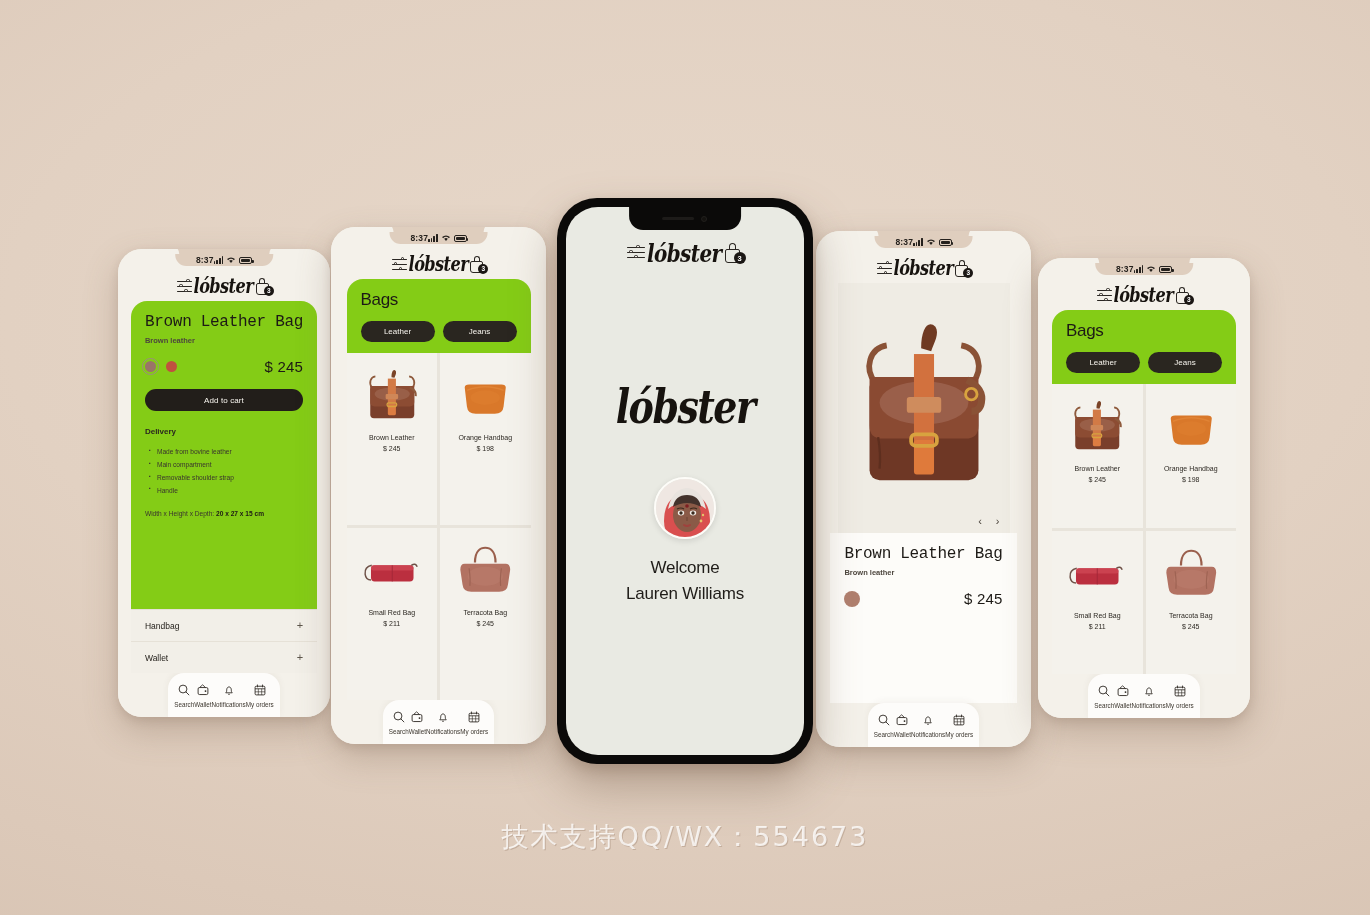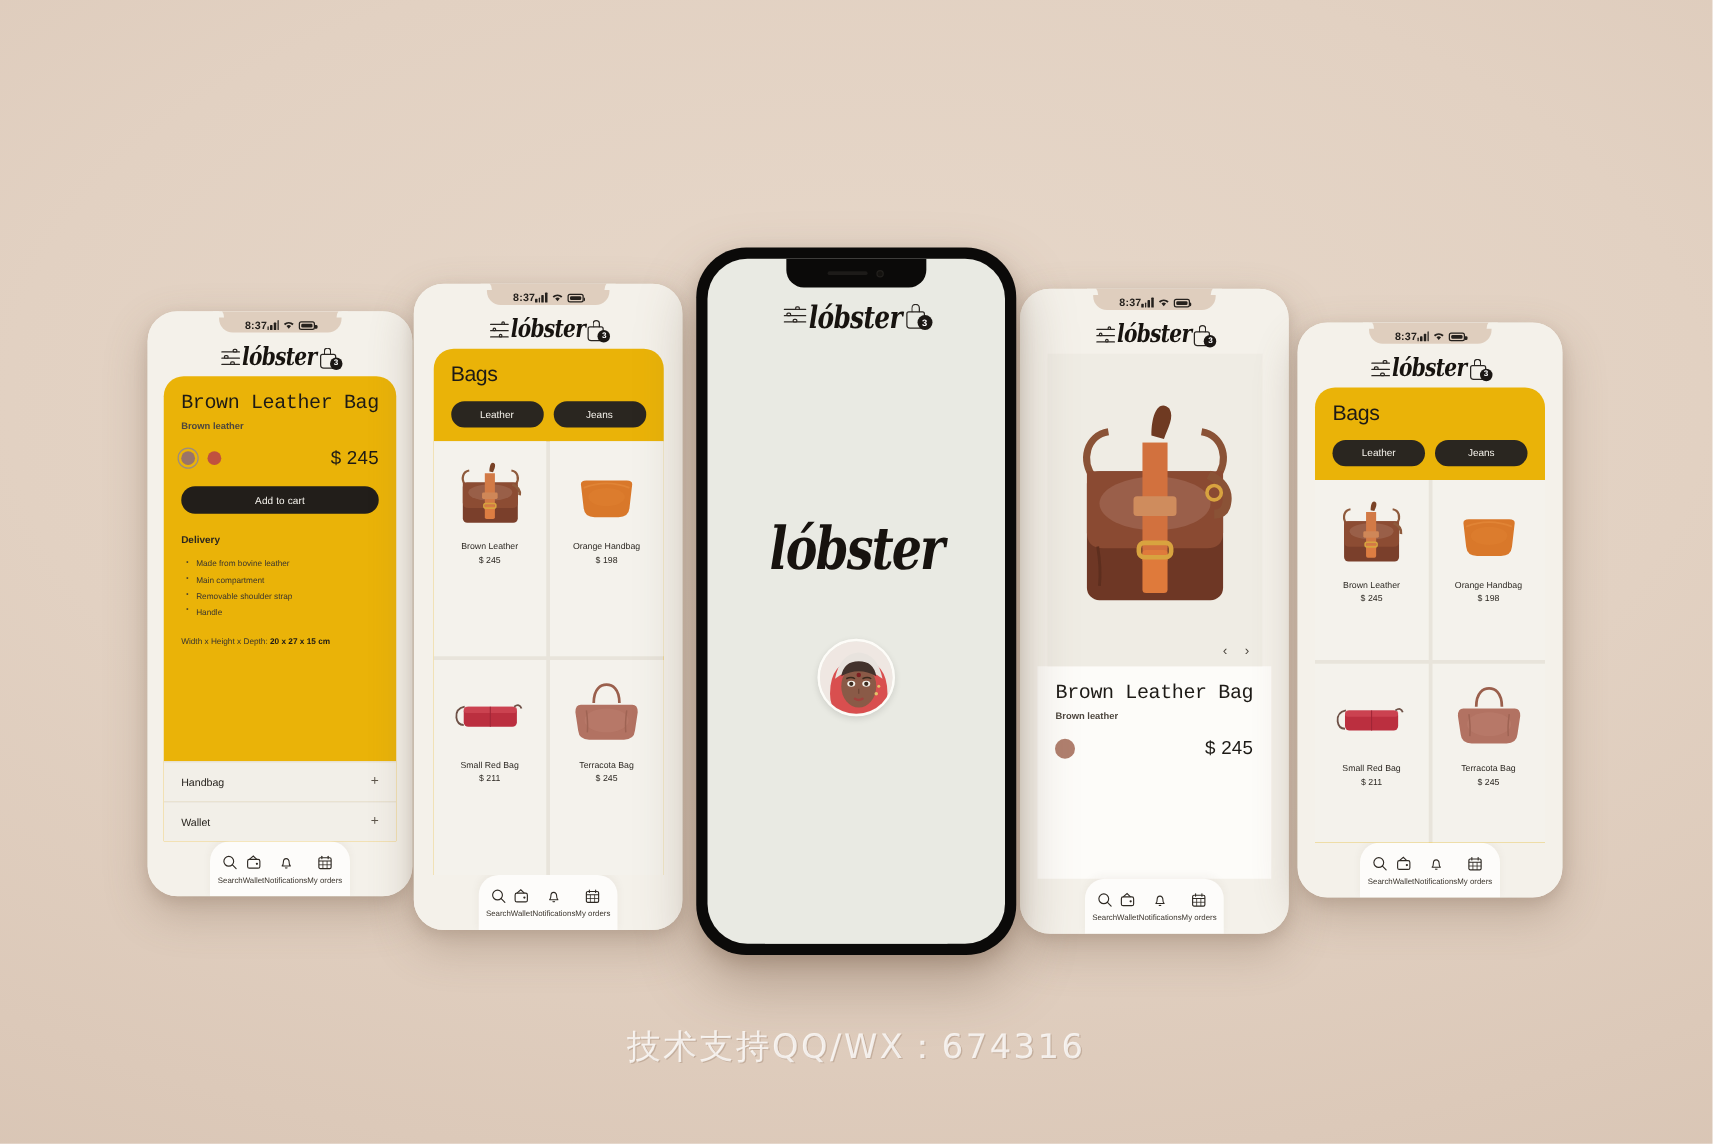--- a/index.html
+++ b/index.html
@@ -94,21 +94,21 @@
     position:absolute; right:-3px; bottom:-1px;
     width:10px; height:10px; border-radius:50%;
     background:#1b1714; color:#fff;
     font-size:6.5px; font-weight:700;
     display:flex; align-items:center; justify-content:center;
   }
 
   
   .sheet {
     flex: 1 1 auto;
-    background: #eab308;
+    background: #84cc16;
     border-radius: 16px 16px 0 0;
     overflow: hidden;
     display: flex; flex-direction: column;
     position: relative;
   }
 
   
   .pd { padding: 12px 14px 0; }
   .pd-title { font-size: 16px; font-weight: 400; color: #1d1a16; letter-spacing: -.3px; line-height:1.15;font-family:Liberation Mono, monospace; }
   .pd-sub { font-size: 7.5px; color: #4d463e; margin-top: 5px; font-weight:600; }
@@ -841,17 +841,21 @@
           <circle cx="37" cy="34" r="1.7" fill="#3a2a1e"></circle>
           <path d="M21 30 q4-2 7 0 M34 30 q4-2 7 0" stroke="#3a2a1e" stroke-width="1.2" fill="none"></path>
           <circle cx="31" cy="27" r="1.8" fill="#7d1f22"></circle>
           <path d="M28 46 q3 2 6 0" stroke="#a0413d" stroke-width="2" fill="none" stroke-linecap="round"></path>
           <path d="M31 38 l0 4" stroke="#6d4535" stroke-width="1" fill="none"></path>
           <circle cx="45" cy="42" r="1.4" fill="#e4c36a"></circle>
           <circle cx="47" cy="36" r="1.2" fill="#e4c36a"></circle>
         </svg>
       </div>
 
+      <div class="wtext">
+        <div>Welcome</div>
+        <div>Lauren Williams</div>
+      </div>
     </div>
   </div>
 </div>
 
-<div class="watermark">技术支持QQ/WX：674316</div>
+<div class="watermark">技术支持QQ/WX：554673</div>
 
 </body></html>

